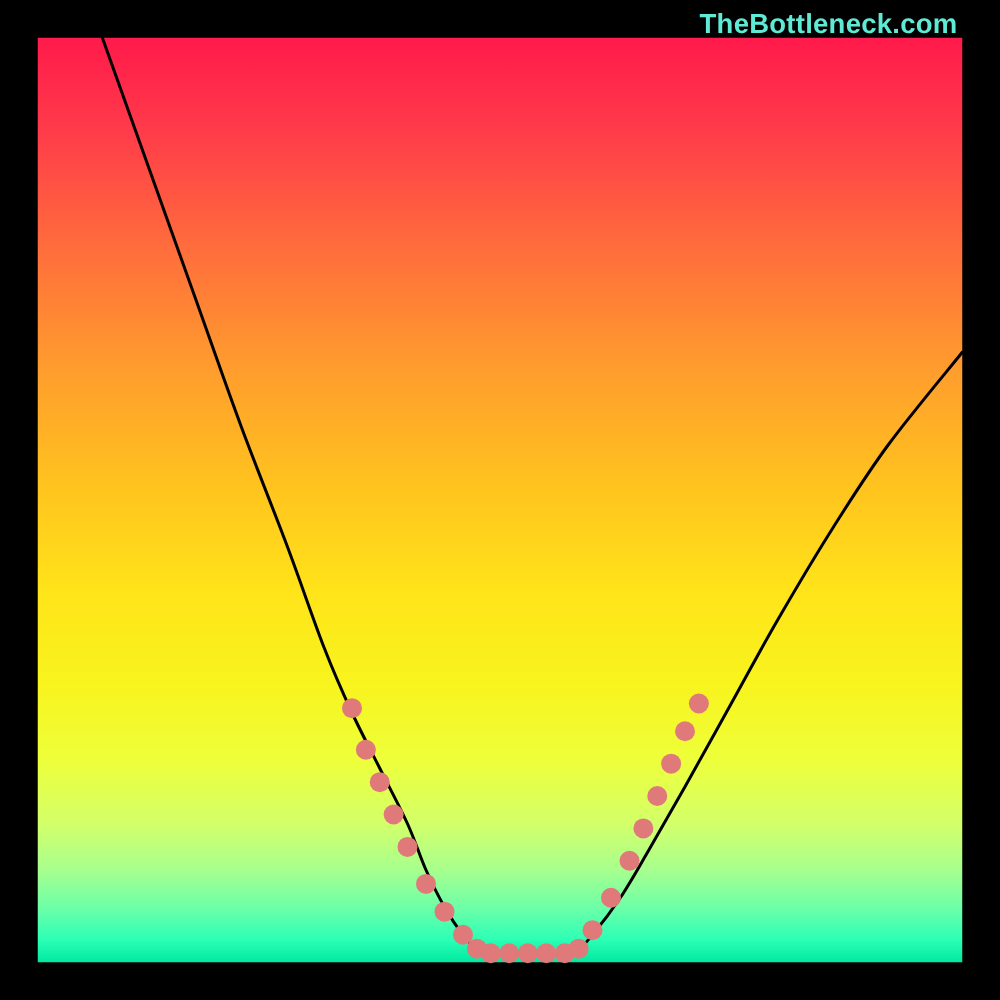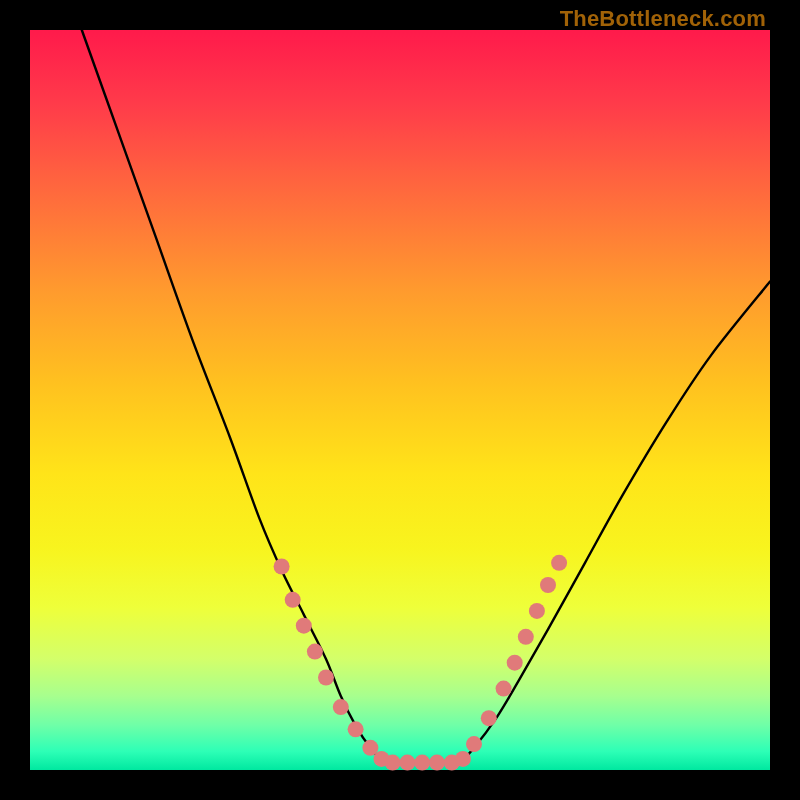--- a/index.html
+++ b/index.html
@@ -34,21 +34,21 @@
     height: 740px;
     overflow: visible;
   }
   .watermark {
     position: absolute;
     top: 6px;
     right: 34px;
     font-family: Arial, Helvetica, sans-serif;
     font-size: 22px;
     font-weight: 600;
-    color: #a16207;
+    color: #5eead4;
     letter-spacing: 0.2px;
     user-select: none;
     text-align: center;
   }
 </style>
 </head>
 <body>
 
 <div class="stage">
 

